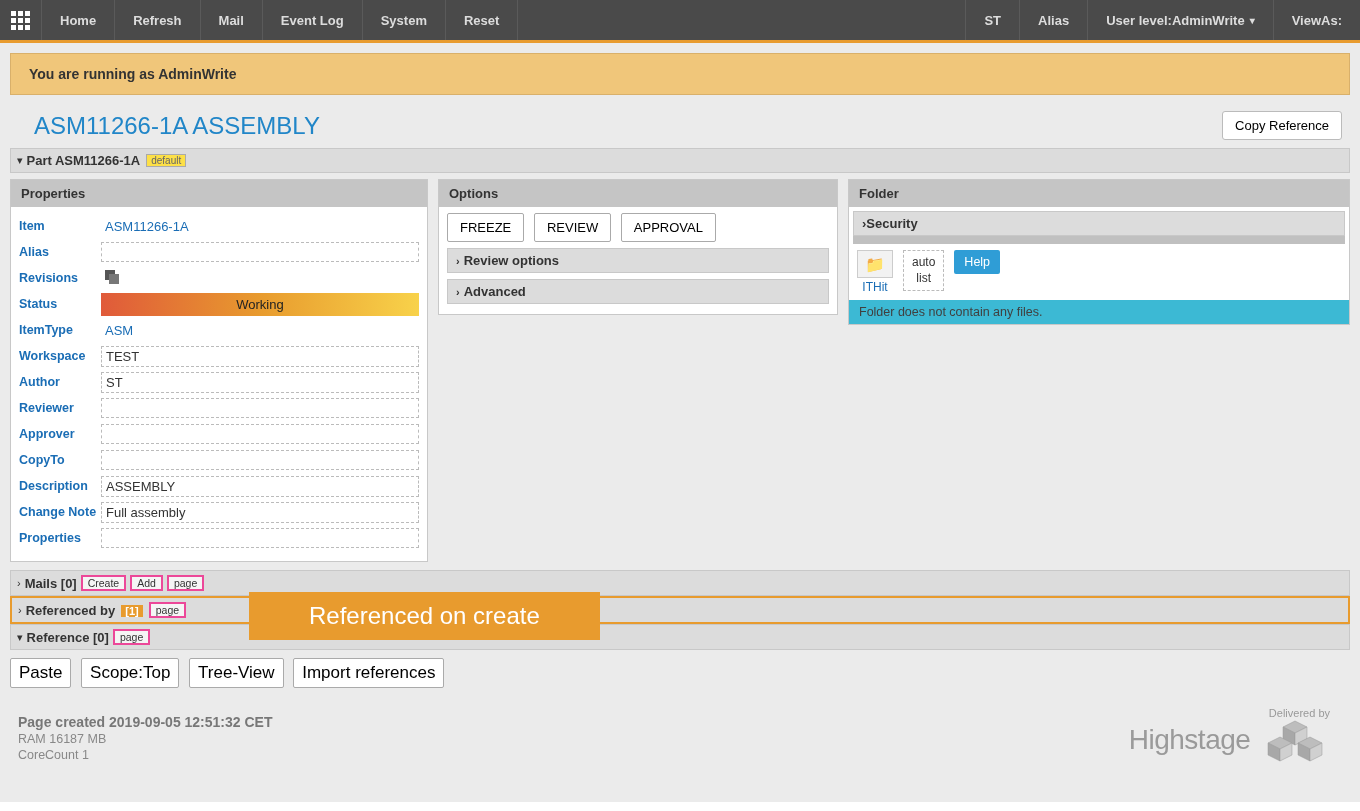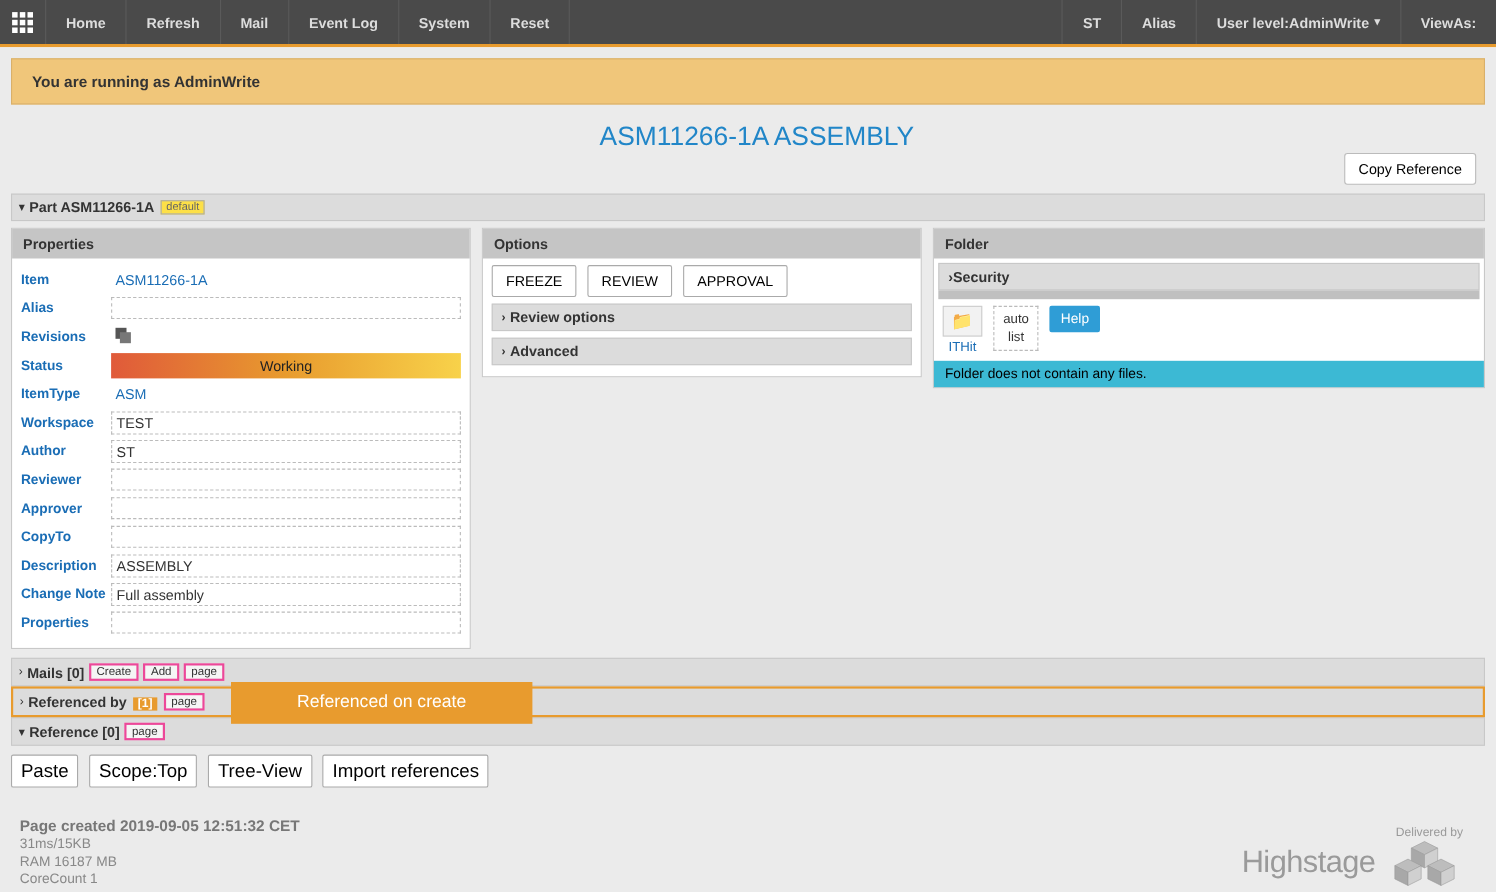--- a/index.html
+++ b/index.html
@@ -13,21 +13,21 @@
 .topnav-item { color: #ddd; padding: 0 18px; display: flex; align-items: center; font-size: 13px; border-right: 1px solid #5a5a5a; cursor: pointer; }
 .topnav-spacer { flex: 1; }
 .topnav-right { display: flex; }
 .topnav-right .topnav-item { border-left: 1px solid #5a5a5a; border-right: none; }
 .chev-down { font-size: 10px; margin-left: 5px; }
 
 .orange-bar { height: 3px; background: #e89b2e; }
 
 .content { padding: 10px; background: #ebebeb; }
 .banner { background: #f0c67a; border: 1px solid #d9b06a; padding: 12px 18px; font-weight: bold; font-size: 14px; color: #333; margin-bottom: 12px; }
-.title-row { display: flex; align-items: center; padding: 4px 8px 8px 24px; flex-direction: column; }
+.title-row { display: flex; align-items: flex-end; padding: 4px 8px 8px 24px; }
 .page-title { color: #2186c8; font-size: 24px; font-weight: 300; }
 .copy-ref-btn { margin-left: auto; background: #fff; border: 1px solid #bbb; border-radius: 3px; padding: 6px 12px; font-size: 13px; cursor: pointer; }
 
 .section-bar { background: #dcdcdc; border: 1px solid #c8c8c8; padding: 4px 6px; display: flex; align-items: center; font-size: 13px; }
 .section-bar .chev { font-size: 11px; margin-right: 4px; cursor: pointer; }
 .section-bar strong { font-weight: bold; }
 .tag { font-size: 10px; border: 1px solid #aaa; padding: 0 4px; margin-left: 6px; background: #fde047; color: #666; cursor: pointer; }
 .count-box { background: #e89b2e; color: #fff; font-weight: bold; padding: 0 4px; margin: 0 2px; font-size: 11px; }
 
 .three-col { display: flex; gap: 10px; margin-top: 6px; align-items: flex-start; }
@@ -48,26 +48,26 @@
 .btn { background: #fff; border: 1px solid #aaa; border-radius: 2px; padding: 6px 12px; font-size: 13px; cursor: pointer; margin-right: 6px; }
 .sub-head { background: #dcdcdc; border: 1px solid #c8c8c8; padding: 4px 8px; font-size: 13px; font-weight: bold; margin-top: 6px; cursor: pointer; display: flex; align-items: center; }
 .sub-head .chev { margin-right: 4px; font-size: 11px; }
 
 .folder-row { display: flex; align-items: flex-start; gap: 10px; padding: 6px 2px; }
 .folder-icon-box { display: flex; flex-direction: column; align-items: center; }
 .folder-icon { width: 36px; height: 28px; background: #f2f2f2; border: 1px solid #ccc; display: flex; align-items: center; justify-content: center; font-size: 16px; color: #777; }
 .folder-label { color: #1a6db5; font-size: 12px; margin-top: 2px; }
 .auto-list { border: 1px dashed #bbb; padding: 4px 8px; font-size: 12px; line-height: 1.3; text-align: center; }
 .help-btn { background: #2f9dd6; color: #fff; border: none; border-radius: 2px; padding: 5px 10px; font-size: 12.5px; cursor: pointer; }
-.folder-msg { background: #3cb9d4; color: #000000; padding: 5px 10px; font-size: 12.5px; }
+.folder-msg { background: #3cb9d4; color: #404040; padding: 5px 10px; font-size: 12.5px; }
 .sec-bar-inner { background: #dcdcdc; border: 1px solid #c8c8c8; padding: 4px 8px; font-weight: bold; font-size: 13px; display: flex; align-items: center; margin: 4px 4px 0 4px; cursor: pointer; }
 .gray-strip { background: #c0c0c0; height: 8px; margin: 0 4px; }
 
 .ref-highlight { border: 2px solid #e89b2e; padding: 0; }
-.annotation { position: absolute; background: #e89b2e; color: #fff; padding: 10px 60px; font-size: 16px; font-weight: 300; }
+.annotation { position: absolute; background: #e89b2e; color: #fff; padding: 10px 60px; font-size: 24px; font-weight: 300; margin-left: 39px; }
 
 .toolbar-row { padding: 8px 0 4px 0; }
 .toolbar-row .btn { padding: 4px 8px; font-size: 17px; }
 
 .footer { padding: 22px 8px 30px 8px; color: #888; font-size: 13px; position: relative; }
 .footer .ts { color: #777; font-weight: 600; font-size: 14px; }
 .footer .line { font-size: 12.5px; margin-top: 2px; }
 .footer-logo { position: absolute; right: 20px; bottom: 20px; text-align: right; }
 .footer-logo .deliv { font-size: 11px; color: #999; }
 .footer-logo .brand { font-size: 28px; color: #9a9a9a; font-weight: 500; letter-spacing: -0.5px; }
@@ -259,21 +259,20 @@
 
   <div class="toolbar-row">
     <button class="btn">Paste</button>
     <button class="btn">Scope:Top</button>
     <button class="btn">Tree-View</button>
     <button class="btn">Import references</button>
   </div>
 
   <div class="footer">
     <div class="ts">Page created 2019-09-05 12:51:32 CET</div>
-    <div class="line">31ms/15KB</div>
     <div class="line">RAM 16187 MB</div>
     <div class="line">CoreCount 1</div>
     <div class="footer-logo">
       <div class="deliv">Delivered by</div>
       <span class="brand">Highstage</span>
       <span class="cubes">
         <svg width="70" height="50" viewBox="0 0 70 50">
           <g fill="#bdbdbd" stroke="#999" stroke-width="0.5">
             <polygon points="35,2 47,8 35,14 23,8"></polygon>
             <polygon points="23,8 35,14 35,26 23,20" fill="#a8a8a8"></polygon>

